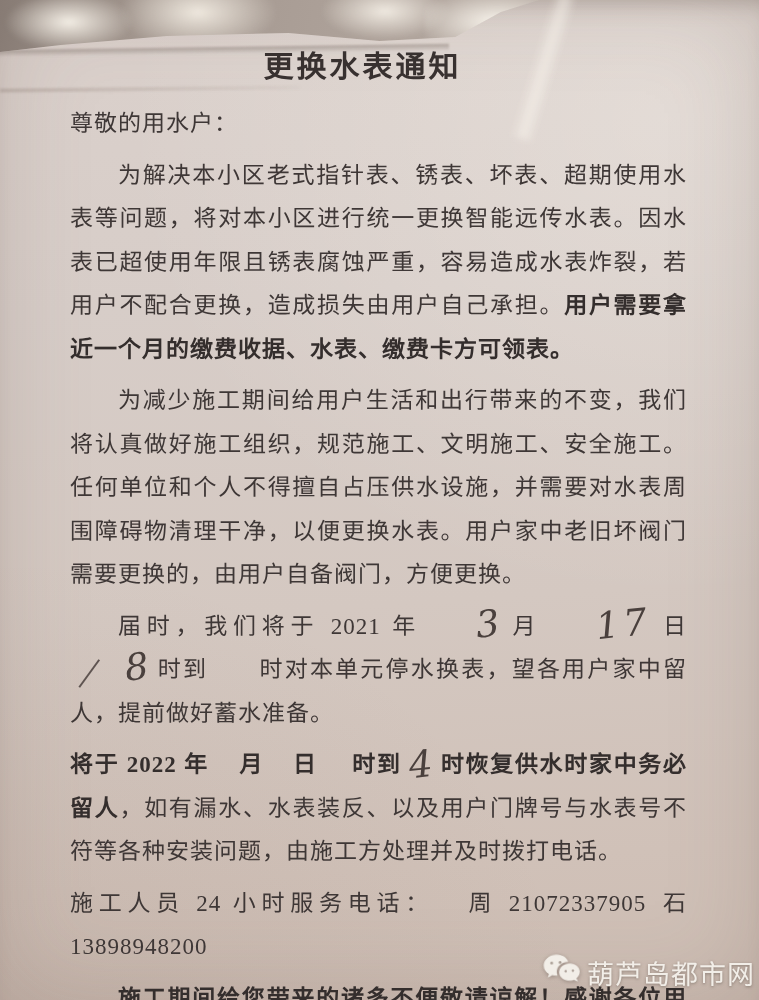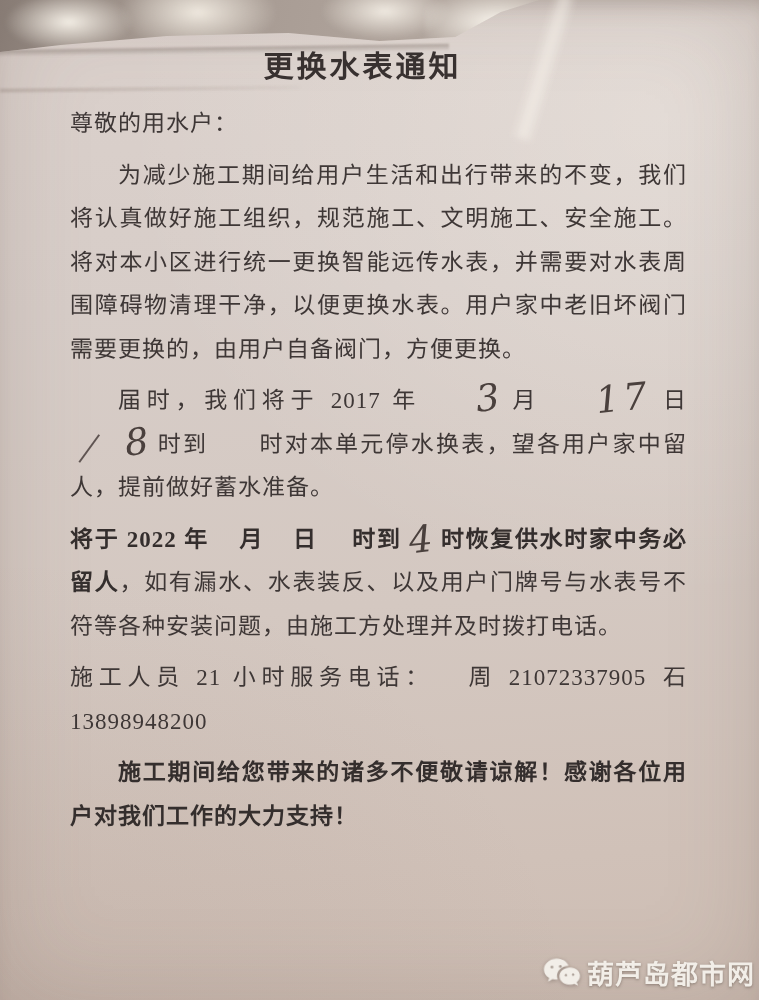--- a/index.html
+++ b/index.html
@@ -47,22 +47,22 @@
   .gap{display:inline-block;}
   .g12{width:12px;}.g28{width:28px;}.g30{width:30px;}.g34{width:34px;}.g50{width:50px;}
 
   .hw{display:inline-block;font-family:"DejaVu Serif","Liberation Serif",serif;font-style:italic;
     font-size:37px;line-height:20px;color:#4a403d;margin:0 7px;transform:rotate(-6deg);
     position:relative;top:5px;font-weight:400;}
   .hw-wide{letter-spacing:4px;}
   .hw-slash::after{content:"";position:absolute;left:-5px;top:48%;width:34px;height:2px;
     background:rgba(74,64,61,.85);transform:rotate(-48deg);}
 
-  .watermark{position:absolute;right:4px;bottom:8px;display:flex;align-items:center;gap:6px;
-    color:#f2eee8;font-size:27px;font-weight:700;letter-spacing:1px;
+  .watermark{position:absolute;right:4px;bottom:8px;display:flex;gap:6px;
+    color:#f2eee8;font-size:27px;font-weight:400;letter-spacing:1px;
     text-shadow:0 1px 3px rgba(90,78,70,.55);
     font-family:"Liberation Sans","DejaVu Sans",sans-serif;}
   .wm-icon{display:inline-flex;transform:rotate(-4deg);filter:drop-shadow(0 1px 2px rgba(90,78,70,.45));}
 </style>
 </head>
 <body>
 
 <div class="scene">
 
   <div class="crinkle c1"></div>
@@ -74,28 +74,29 @@
   <div class="paper">
     <div class="edge-shadow"></div>
     <div class="fold-streak"></div>
     <div class="crease-title"></div>
 
     <div class="sheet">
       <h1 class="title">更换水表通知</h1>
 
       <p class="para">尊敬的用水户：</p>
 
+      <p class="para indent"><span>为解决本小区老式指针表、锈表、坏表、超期使用水表等问题，将对本小区进行统一更换智能远传水表。因水表已超使用年限且锈表腐蚀严重，容易造成水表炸裂，若用户不配合更换，造成损失由用户自己承担。</span><span class="b">用户需要拿近一个月的缴费收据、水表、缴费卡方可领表。</span></p>
 
-      <p class="para indent">为减少施工期间给用户生活和出行带来的不变，我们将认真做好施工组织，规范施工、文明施工、安全施工。将对本小区进行统一更换智能远传水表，并需要对水表周围障碍物清理干净，以便更换水表。用户家中老旧坏阀门需要更换的，由用户自备阀门，方便更换。</p>
+      <p class="para indent">为减少施工期间给用户生活和出行带来的不变，我们将认真做好施工组织，规范施工、文明施工、安全施工。任何单位和个人不得擅自占压供水设施，并需要对水表周围障碍物清理干净，以便更换水表。用户家中老旧坏阀门需要更换的，由用户自备阀门，方便更换。</p>
 
-      <p class="para indent"><span>届时，我们将于 2017 年</span><span class="hw">3</span><span>月</span><span class="hw hw-wide">17</span><span>日</span><span class="hw hw-slash">8</span><span>时到</span><span class="gap g50"></span><span>时对本单元停水换表，望各用户家中留人，提前做好蓄水准备。</span></p>
+      <p class="para indent"><span>届时，我们将于 2021 年</span><span class="hw">3</span><span>月</span><span class="hw hw-wide">17</span><span>日</span><span class="hw hw-slash">8</span><span>时到</span><span class="gap g50"></span><span>时对本单元停水换表，望各用户家中留人，提前做好蓄水准备。</span></p>
 
       <p class="para"><span class="b">将于 2022 年</span><span class="gap g30"></span><span class="b">月</span><span class="gap g28"></span><span class="b">日</span><span class="gap g34"></span><span class="b">时到</span><span class="hw">4</span><span class="b">时恢复供水时家中务必留人</span><span>，如有漏水、水表装反、以及用户门牌号与水表号不符等各种安装问题，由施工方处理并及时拨打电话。</span></p>
 
-      <p class="para"><span>施工人员 21 小时服务电话：</span><span class="gap g30"></span><span>周 21072337905</span><span class="gap g12"></span><span>石 13898948200</span></p>
+      <p class="para"><span>施工人员 24 小时服务电话：</span><span class="gap g30"></span><span>周 21072337905</span><span class="gap g12"></span><span>石 13898948200</span></p>
 
       <p class="para indent b">施工期间给您带来的诸多不便敬请谅解！感谢各位用户对我们工作的大力支持！</p>
 
     </div>
   </div>
 
   <div class="watermark">
     <span class="wm-icon">
       <svg width="38" height="32" viewBox="0 0 38 32" aria-hidden="true">
         <path fill="#f2eee8" d="M14.2 1.2C7 1.2 1.2 6 1.2 11.9c0 3.3 1.8 6.2 4.6 8.1l-1.2 3.8 4.4-2.2c1.4.4 2.9.7 4.4.7.3 0 .7 0 1-.1-.4-.9-.6-1.9-.6-3 0-5.5 5.2-9.9 11.6-9.9h.7C24.9 4.8 20 1.2 14.2 1.2z"></path>

